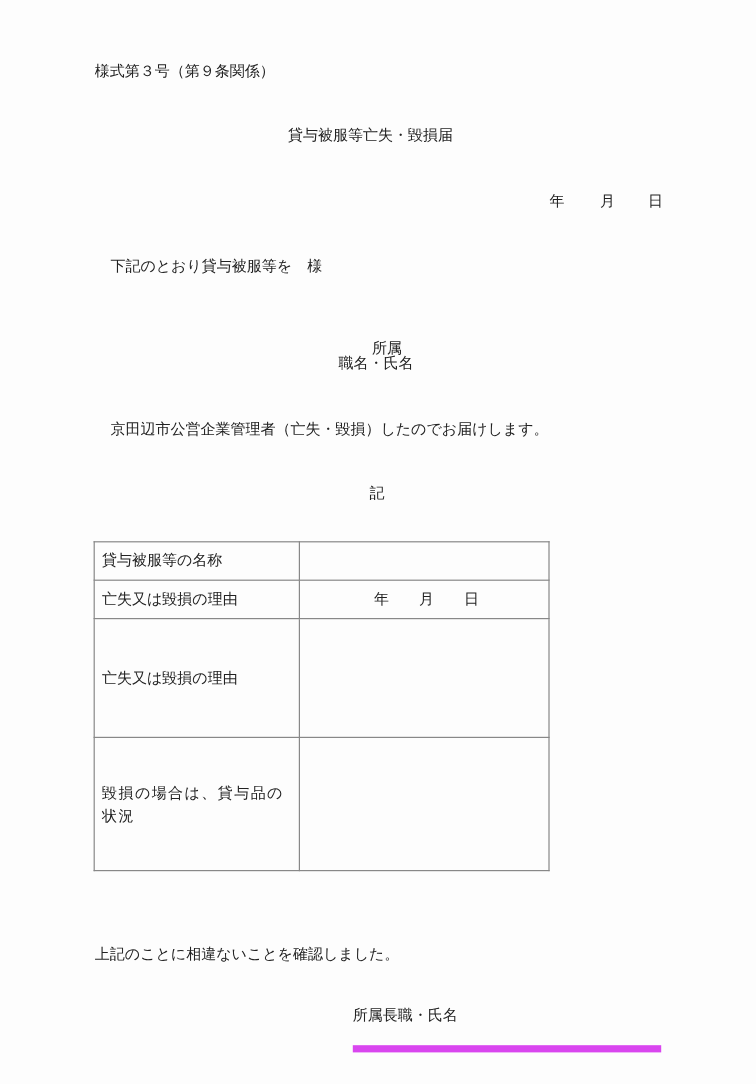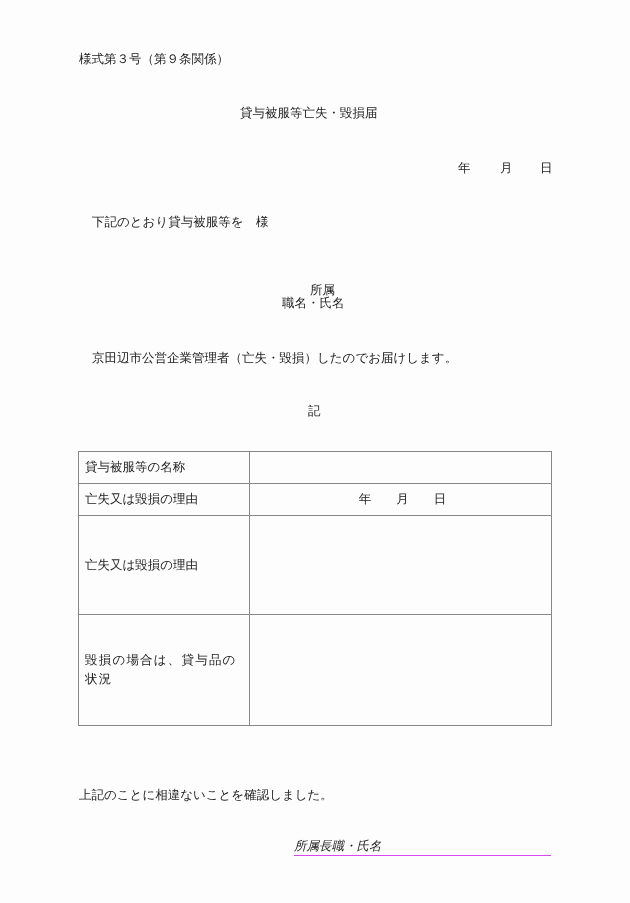--- a/index.html
+++ b/index.html
@@ -11,33 +11,32 @@
   .abs { position: absolute; white-space: nowrap; line-height: 1; }
   .form-no { left: 79px; top: 53px; }
   .title { left: 240px; top: 107px; }
   .date { top: 162px; }
   .addressee { left: 92px; top: 216px; }
   .affil { left: 282px; top: 284px; margin-left: 28px; }
   .name { left: 282px; top: 297px; }
   .body-text { left: 92px; top: 352px; }
   .ki { left: 308px; top: 405px; }
   table.items {
-    position: absolute; left: 78px; top: 451px; width: 474px;
+    position: absolute; left: 78px; top: 451px; width: 380px;
     border-collapse: collapse;
-    font-family: Liberation Serif, serif;
   }
   table.items td {
     border: 1px solid #888; padding: 0 6px; font-size: 12.5px; vertical-align: middle;
   }
   td.label { width: 158px; }
   td.label-wide { letter-spacing: 1.2px; line-height: 1.55; }
   .confirm { left: 79px; top: 789px; }
   .sig {
     position: absolute; left: 294px; top: 840px; width: 257px;
-    border-bottom: 1px solid #d946ef; padding-bottom: 2px; line-height: 1; font-style: italic;
+    border-bottom: 6px solid #d946ef; padding-bottom: 18px; line-height: 1;
   }
 </style>
 </head>
 <body>
 
 <div class="abs form-no">様式第３号（第９条関係）</div>
 <div class="abs title">貸与被服等亡失・毀損届</div>
 
 <div class="abs date" style="left:458px">年</div>
 <div class="abs date" style="left:500px">月</div>

